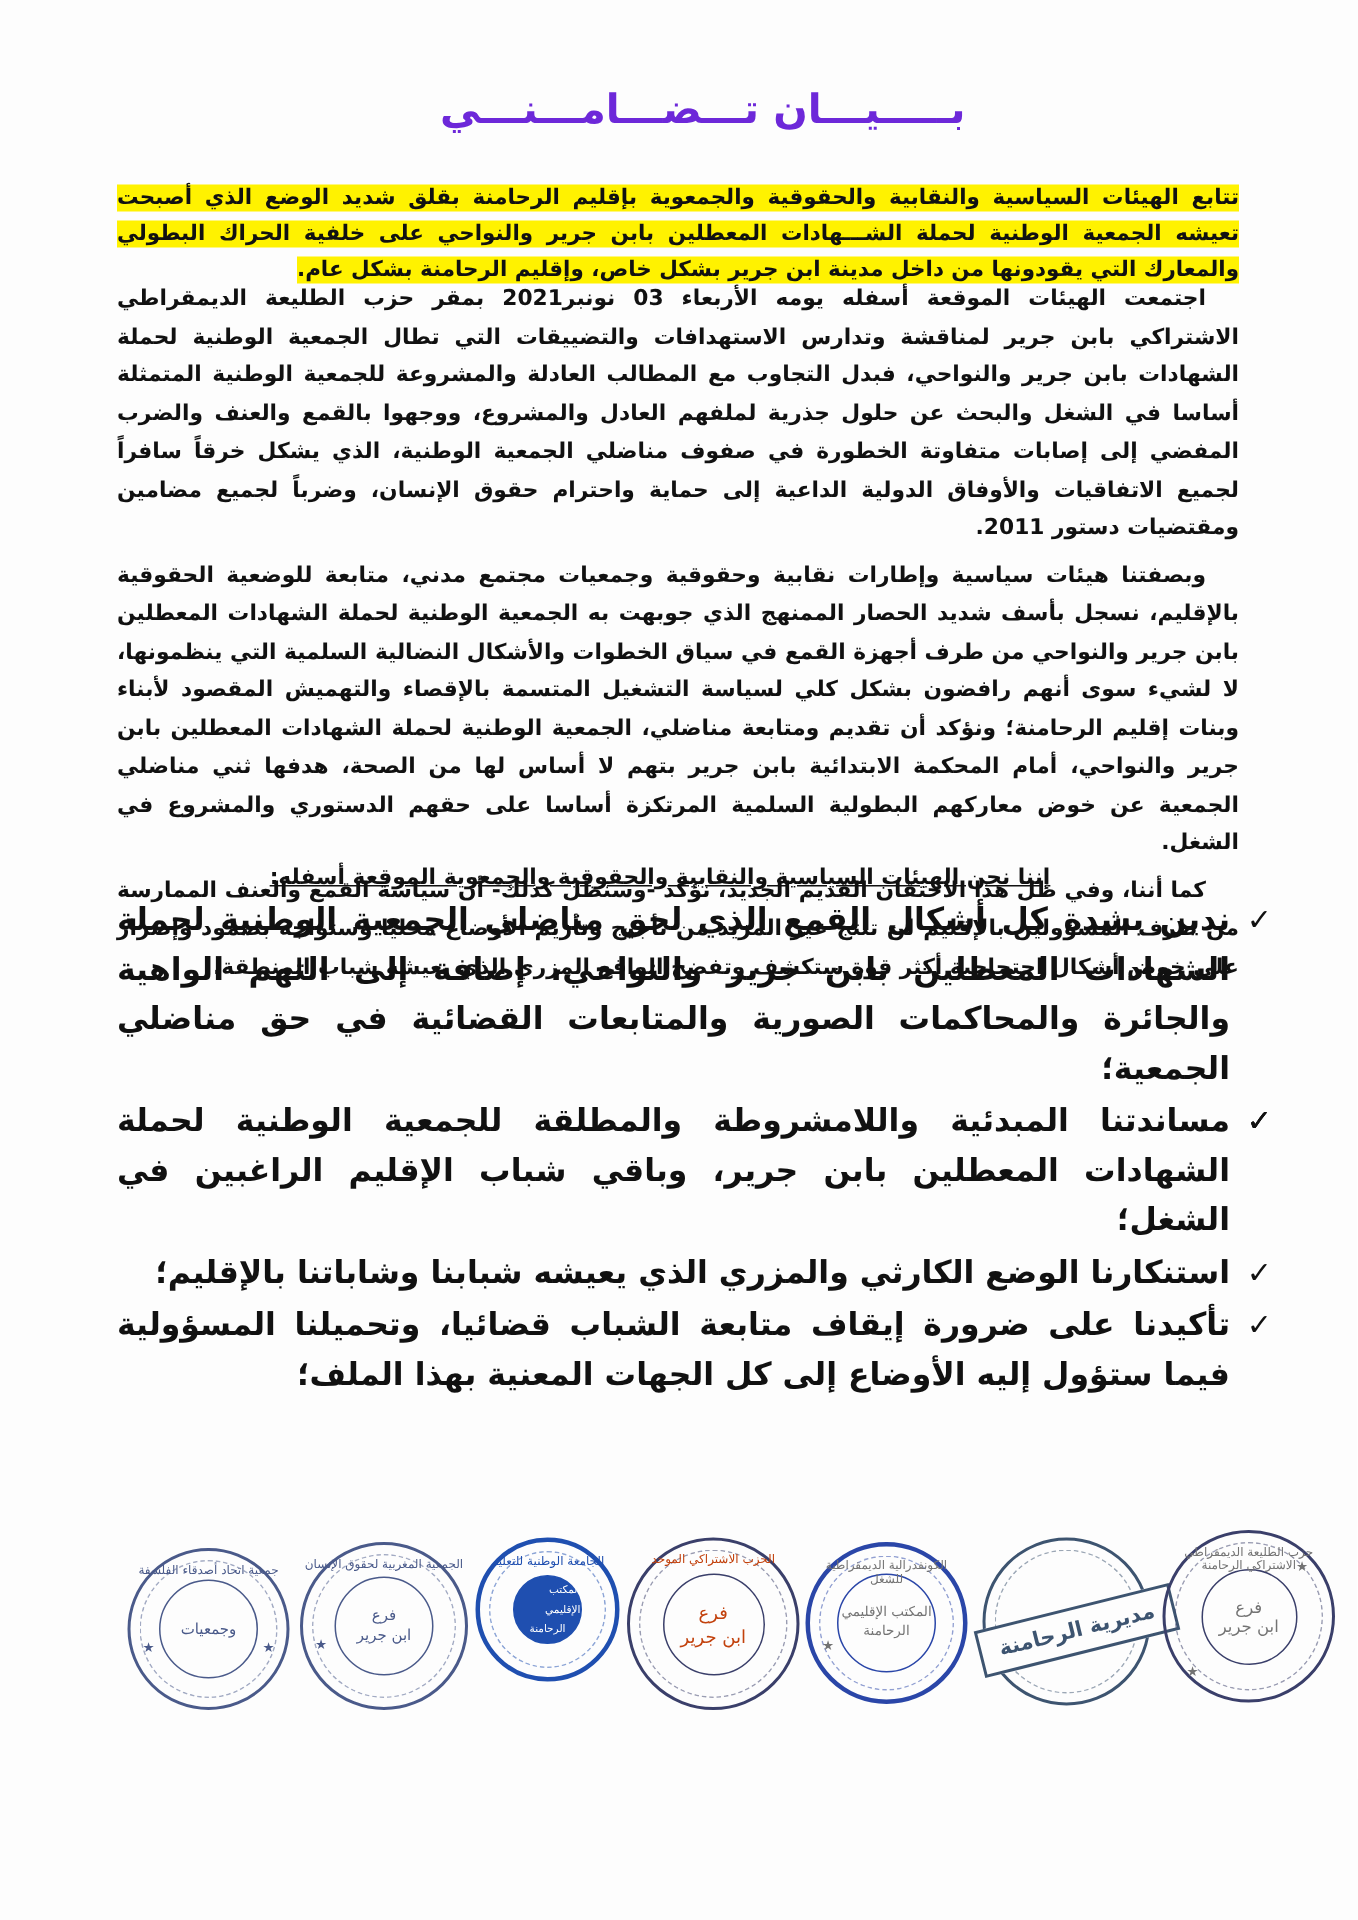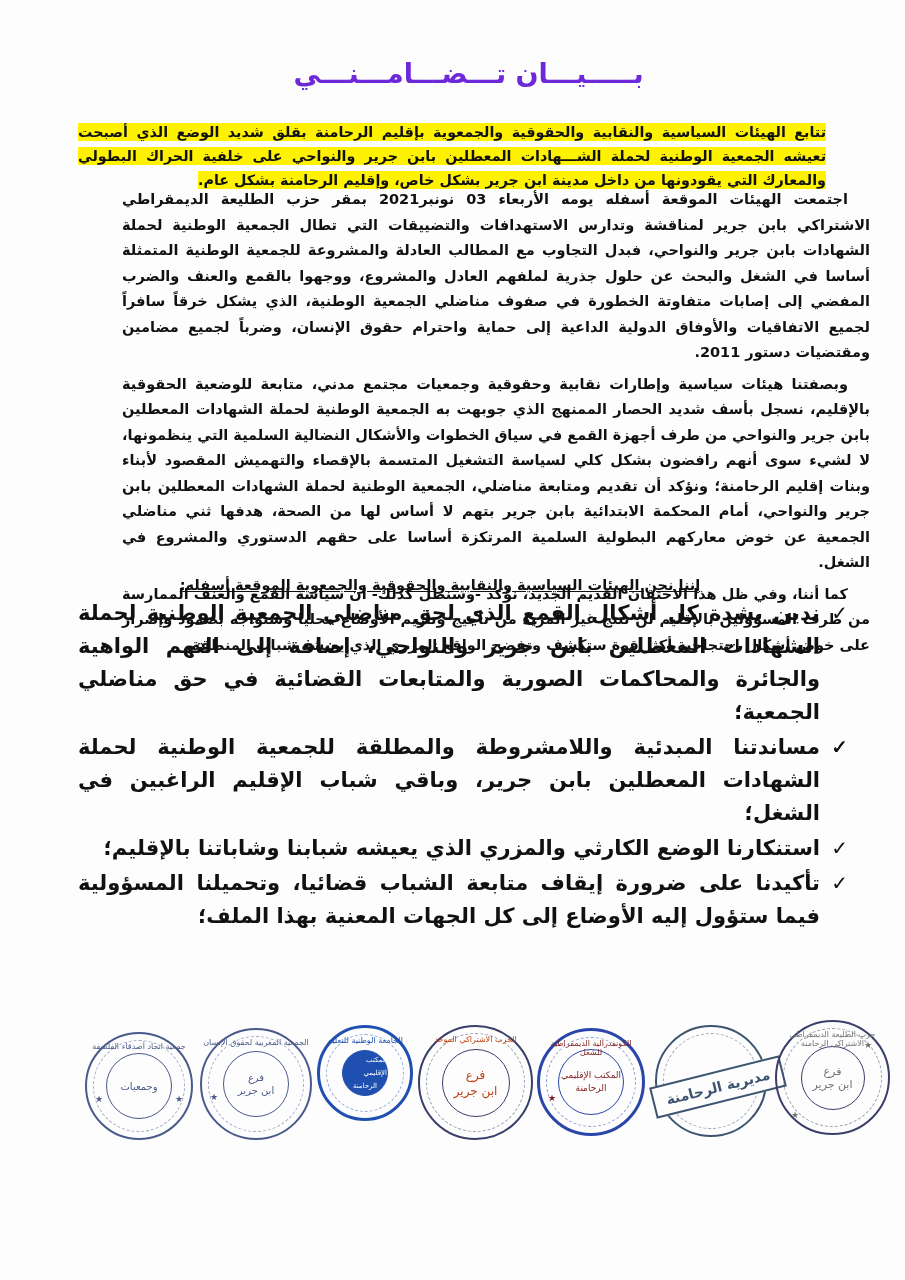--- a/index.html
+++ b/index.html
@@ -9,21 +9,21 @@
     position: absolute; top: 58px; left: 16px; width: 905px; text-align: center;
     font-size: 27px; font-weight: bold; letter-spacing: 1px; color: #6d28d9;
   }
   .intro {
     position: absolute; top: 120px; left: 78px; width: 748px;
     font-size: 14.3px; font-weight: bold; line-height: 24px; text-align: justify;
   }
   .intro .hl { background: #fff200; box-decoration-break: clone; -webkit-box-decoration-break: clone; padding: 1px 0; }
   .body-text {
     position: absolute; top: 187px; left: 78px; width: 748px;
-    font-size: 14.5px; font-weight: bold; line-height: 25.5px; text-align: justify; margin-left: 44px;
+    font-size: 14.5px; font-weight: bold; line-height: 25.5px; text-align: justify;
   }
   .body-text p { margin: 0 0 6px 0; text-indent: 22px; }
   .subhead {
     position: absolute; top: 577px; left: 90px; width: 700px; text-align: center;
     font-size: 14.5px; font-weight: bold; text-decoration: underline;
   }
   .demands {
     position: absolute; top: 597px; left: 78px; width: 770px; margin: 0; padding: 0; list-style: none;
   }
   .demands li {
@@ -136,21 +136,21 @@
 
     <div class="stamp" style="left: 333px; top: 5px; width: 115px; height: 115px; border-color: rgb(58, 63, 106); color: #c2410c;">
       <div class="ring" style="border-color: rgb(58, 63, 106);"></div>
       <div class="outer-text">الحزب الاشتراكي الموحد</div>
       <div class="inner" style="width: 66px; height: 66px; font-size: 12px; line-height: 16px; border-color: rgb(58, 63, 106);">
         <span>فرع</span>
         <span>ابن جرير</span>
       </div>
     </div>
 
-    <div class="stamp" style="left: 452px; top: 8px; width: 108px; height: 108px; border-width: 3px; border-color: rgb(42, 70, 168); color: #7f1d1d;">
+    <div class="stamp" style="left: 452px; top: 8px; width: 108px; height: 108px; border-width: 3px; border-color: rgb(42, 70, 168); color: #737373;">
       <div class="ring" style="border-color: rgb(42, 70, 168);"></div>
       <div class="outer-text">الكونفدرالية الديمقراطية للشغل</div>
       <div class="inner" style="font-size: 9px; border-color: rgb(42, 70, 168);">
         <span>المكتب الإقليمي</span>
         <span>الرحامنة</span>
       </div>
       <span class="star" style="left:8px; top:62px;">★</span>
     </div>
 
     <div class="stamp" style="left: 570px; top: 5px; width: 112px; height: 112px; border-color: rgb(61, 84, 112); color: rgb(61, 84, 112);">

